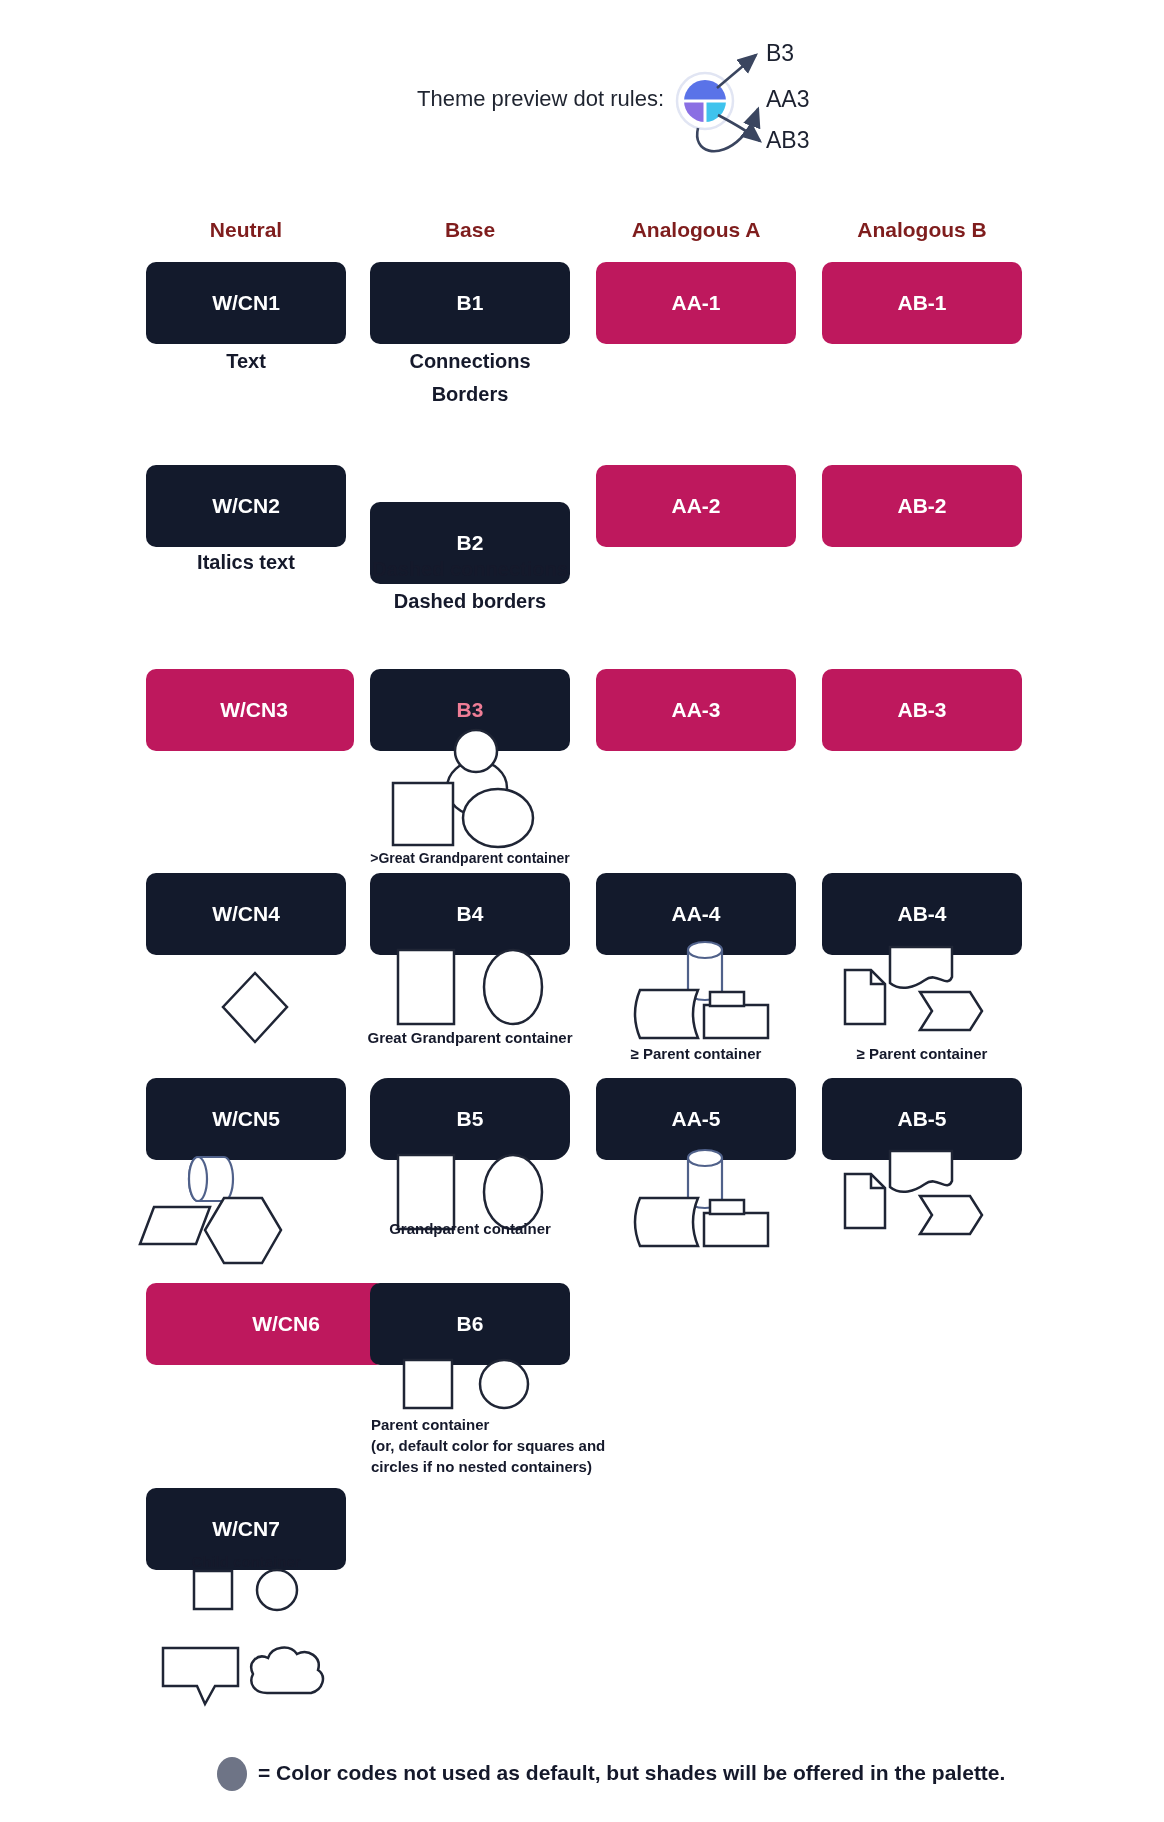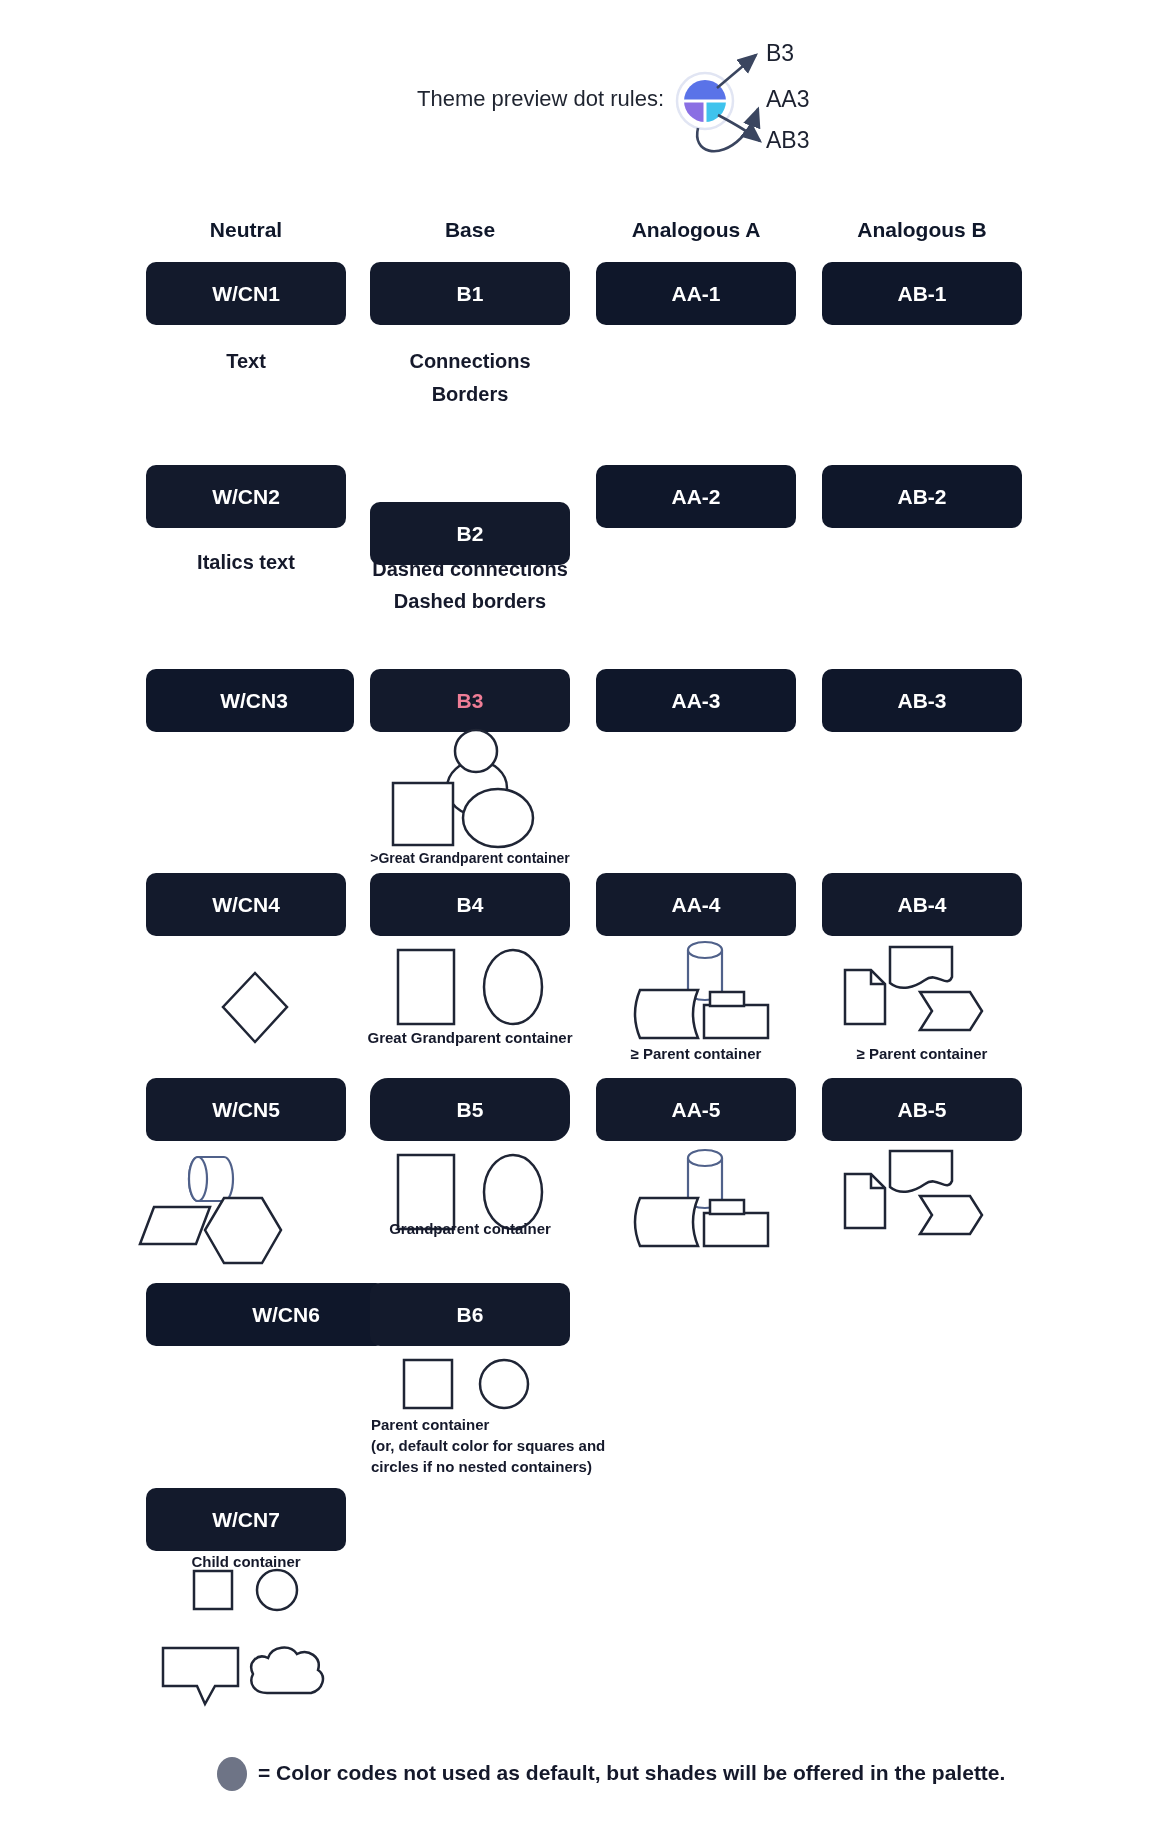--- a/index.html
+++ b/index.html
@@ -1,25 +1,25 @@
 <!DOCTYPE html>
 <html><head>
 <meta charset="utf-8">
 <style>
   html,body{margin:0;padding:0;background:#fff;}
   .stage{position:relative;width:1164px;height:1822px;background:#fff;overflow:hidden;
          font-family:"Liberation Sans",sans-serif;color:#15192b;}
   .abs{position:absolute;}
-  .pill{position:absolute;width:200px;height:63px;border-radius:10px;display:flex;
+  .pill{position:absolute;width:200px;height:82px;border-radius:10px;display:flex;
         align-items:center;justify-content:center;font-weight:700;font-size:21px;color:#ffffff;}
   .pill.dark{background:#131a2c;}
-  .pill.gray{background:#0f172a;}
+  .pill.gray{background:#be185d;}
   .pill.pink{color:#ef7d96;}
   .colhead{position:absolute;top:218px;width:200px;text-align:center;font-weight:700;
-           font-size:21px;color:#0f172a;}
+           font-size:21px;color:#7f1d1d;}
   .cap{position:absolute;font-weight:700;color:#15192b;}
   .center{text-align:center;}
   .multiline{white-space:pre-line;}
   .c20{font-size:20px;line-height:33px;}
   .c20b{font-size:20px;line-height:32px;}
   .c15{font-size:15px;line-height:21px;}
   .c14{font-size:14px;line-height:18px;}
   .title{position:absolute;left:300px;top:86px;width:364px;text-align:right;
          font-size:22px;font-weight:400;color:#1f2430;}
   .dotlabel{position:absolute;font-size:23px;font-weight:400;color:#1c2130;}

